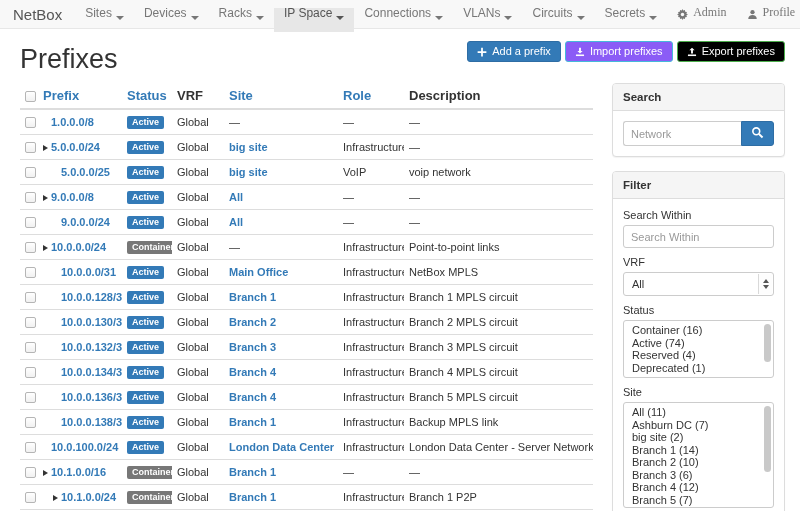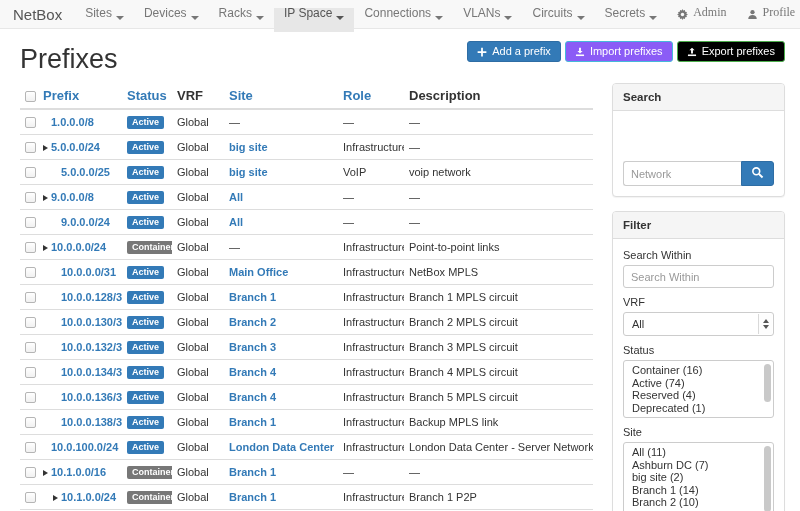--- a/index.html
+++ b/index.html
@@ -71,21 +71,21 @@
   }
   .ind { display:inline-block; height:1px; }
   
   .panel { border:1px solid #ddd; border-radius:4px; margin-bottom:14px; background:#fff;
            box-shadow:0 1px 1px rgba(0,0,0,.05); }
   .panel-head {
     background:#f5f5f5; border-bottom:1px solid #ddd; padding:7px 10px;
     font-size:11.5px; font-weight:bold; color:#333; border-radius:3px 3px 0 0;
   }
   .panel-body { padding:10px; }
-  .input-group { display:flex;margin-top:40px; }
+  .input-group { display:flex; }
   .input-group input {
     flex:1; min-width:0; height:25px; border:1px solid #ccc; border-right:none;
     border-radius:3px 0 0 3px; padding:0 7px; font-size:11px; font-family:inherit; color:#333;
   }
   .input-group .search-btn {
     width:33px; height:25px; background:#337ab7; border:1px solid #2e6da4;
     border-radius:0 3px 3px 0; display:flex; align-items:center; justify-content:center; cursor:pointer;
   }
   input::placeholder { color:#999; }
   .field { margin-bottom:8px; }

